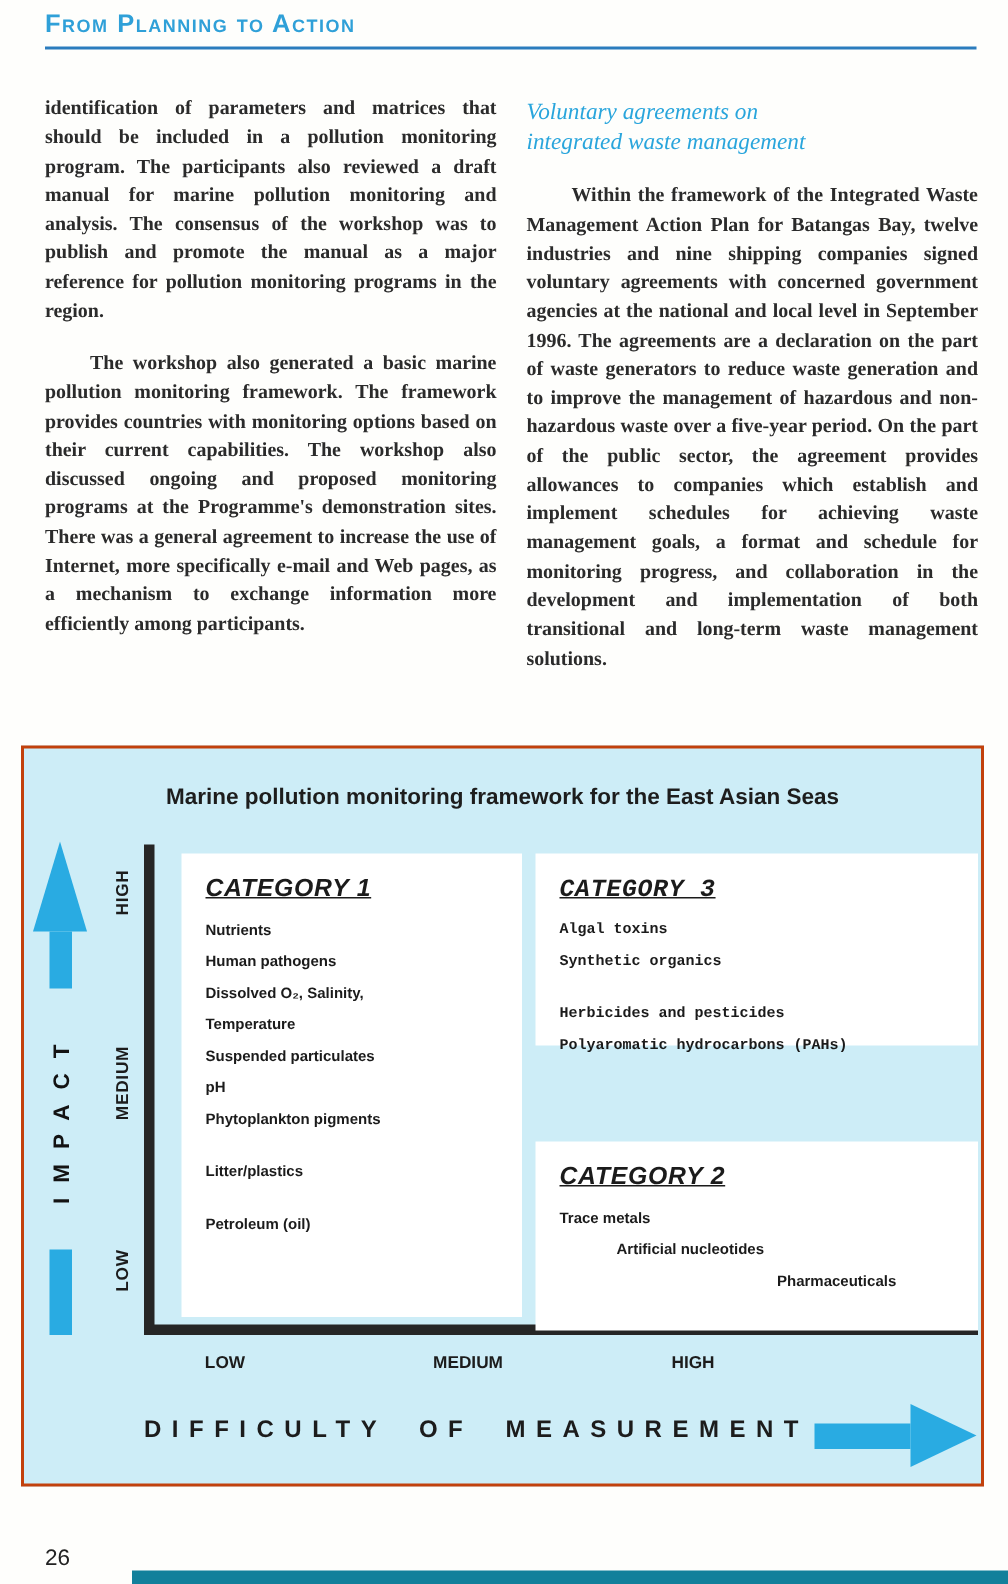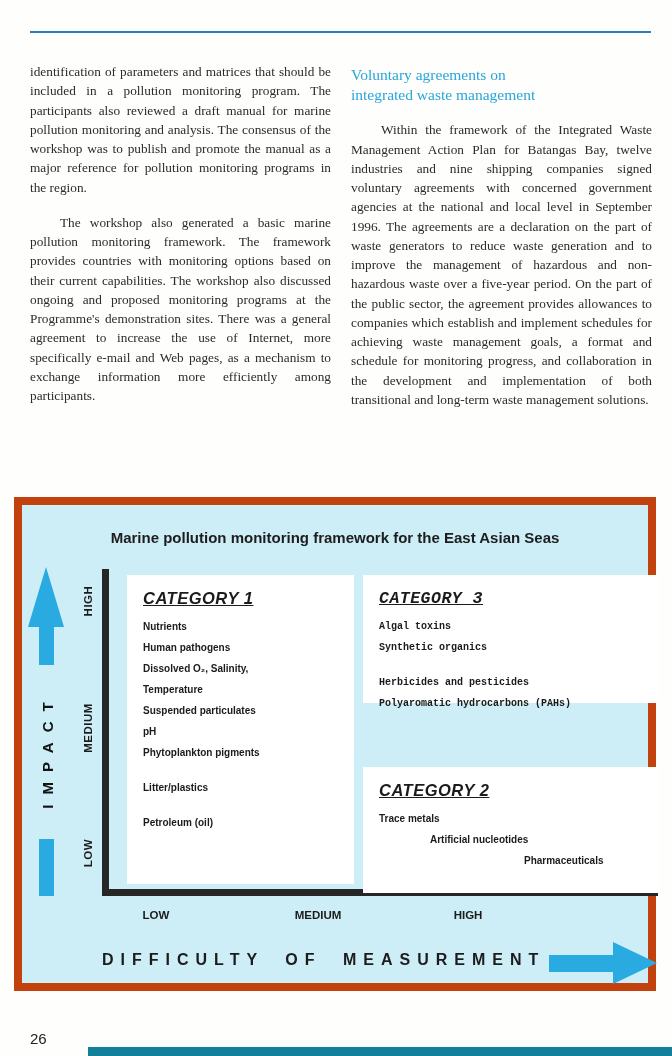--- a/index.html
+++ b/index.html
@@ -13,31 +13,31 @@
     position:absolute; left:30px; top:6px;
     font-family:"Liberation Sans","DejaVu Sans",sans-serif;
     font-variant:small-caps; font-weight:600; letter-spacing:1px;
     font-size:17px; color:#2fa0d8;
   }
   .header-rule { position:absolute; left:30px; top:31px; width:621px; height:2px; background:#2b7cbd; }
 
   
   .columns { position:absolute; left:30px; top:62px; width:622px; display:flex; gap:20px; }
   .col { width:301px; font-size:13.3px; line-height:1.45; text-align:justify; color:#2b2b2b; }
-  .para { margin:0 0 16px; text-indent:30px; }
+  .para { margin:0 0 16px; text-indent:30px;font-weight:bold; }
   .para.no-indent { text-indent:0; }
   .col-heading {
     font-size:15.5px; line-height:1.3; color:#29a5dc; font-weight:normal;
-    max-width:212px; margin:3px 0 15px; text-align:left;
+    max-width:212px; margin:3px 0 15px; text-align:left;font-style:italic;
   }
 
   
   .figure {
     position:absolute; left:14px; top:497px; width:642px; height:494px;
-    background:#cdedf7; border:8px solid #c2410c; box-sizing:border-box;
+    background:#cdedf7; border:2px solid #c2410c; box-sizing:border-box;
     font-family:"Liberation Sans","DejaVu Sans",sans-serif;
   }
   .fig-title { position:absolute; left:0; right:0; top:24px; text-align:center;
     font-weight:bold; font-size:15px; color:#1d1d1d; }
 
   
   .axis-l { position:absolute; left:80px; top:64px; width:556px; height:327px;
     border-left:7px solid #262626; border-bottom:7px solid #262626; box-sizing:border-box; }
 
   
@@ -56,21 +56,21 @@
 
   
   .catbox { position:absolute; background:#ffffff; color:#1b1b1b; padding:12px 16px; box-sizing:border-box; }
   .catbox.c1 { left:105px; top:70px; width:227px; height:309px; }
   .catbox.c3 { left:341px; top:70px; width:295px; height:128px;font-family:Liberation Mono, monospace; }
   .catbox.c2 { left:341px; top:262px; width:295px; height:126px; }
   .cat-heading { display:inline-block; font-style:italic; font-weight:bold; font-size:16.5px;
     letter-spacing:0.5px; text-decoration:underline; margin:2px 0 13px; }
   .cat-item { font-weight:bold; font-size:10px; margin:0 0 10px; white-space:nowrap; }
   .gap-before { margin-top:24px; }
-  .indent-1 { margin-left:51px; } .indent-2 { margin-left:101px;padding-left:44px; }
+  .indent-1 { margin-left:38px; } .indent-2 { margin-left:101px;padding-left:44px; }
 
   
   .xtick { position:absolute; top:404px; font-weight:bold; font-size:11.5px; color:#1c1c1c; text-align:center; }
   .xtick.low { left:106px; width:56px; } .xtick.medium { left:256px; width:80px; } .xtick.high { left:416px; width:60px; }
   .x-label { position:absolute; left:80px; top:446px; font-weight:bold; font-size:16px;
     letter-spacing:7px; word-spacing:10px; color:#1c1c1c; white-space:nowrap; }
   .xarrow-shaft { position:absolute; left:527px; top:450px; width:64px; height:17px; background:#29abe2; }
   .xarrow-head { position:absolute; left:591px; top:437px; width:0; height:0;
     border-top:21px solid transparent; border-bottom:21px solid transparent;
     border-left:44px solid #29abe2; }
@@ -78,20 +78,21 @@
   
   .page-num { position:absolute; left:30px; top:1030px;
     font-family:"Liberation Sans","DejaVu Sans",sans-serif; font-size:15px; color:#222; }
   .footer-bar { position:absolute; left:88px; top:1047px; width:584px; height:9px; background:#12809b; }
 </style>
 </head>
 <body>
 
 <div class="page">
 
+  <div class="header-title">From Planning to Action</div>
   <div class="header-rule"></div>
 
   <div class="columns">
     <div class="col">
       <p class="para no-indent">identification of parameters and matrices that should be included in a pollution monitoring program. The participants also reviewed a draft manual for marine pollution monitoring and analysis. The consensus of the workshop was to publish and promote the manual as a major reference for pollution monitoring programs in the region.</p>
       <p class="para">The workshop also generated a basic marine pollution monitoring framework. The framework provides countries with monitoring options based on their current capabilities. The workshop also discussed ongoing and proposed monitoring programs at the Programme's demonstration sites. There was a general agreement to increase the use of Internet, more specifically e-mail and Web pages, as a mechanism to exchange information more efficiently among participants.</p>
     </div>
     <div class="col">
       <h2 class="col-heading">Voluntary agreements on integrated waste management</h2>
       <p class="para">Within the framework of the Integrated Waste Management Action Plan for Batangas Bay, twelve industries and nine shipping companies signed voluntary agreements with concerned government agencies at the national and local level in September 1996. The agreements are a declaration on the part of waste generators to reduce waste generation and to improve the management of hazardous and non-hazardous waste over a five-year period. On the part of the public sector, the agreement provides allowances to companies which establish and implement schedules for achieving waste management goals, a format and schedule for monitoring progress, and collaboration in the development and implementation of both transitional and long-term waste management solutions.</p>

